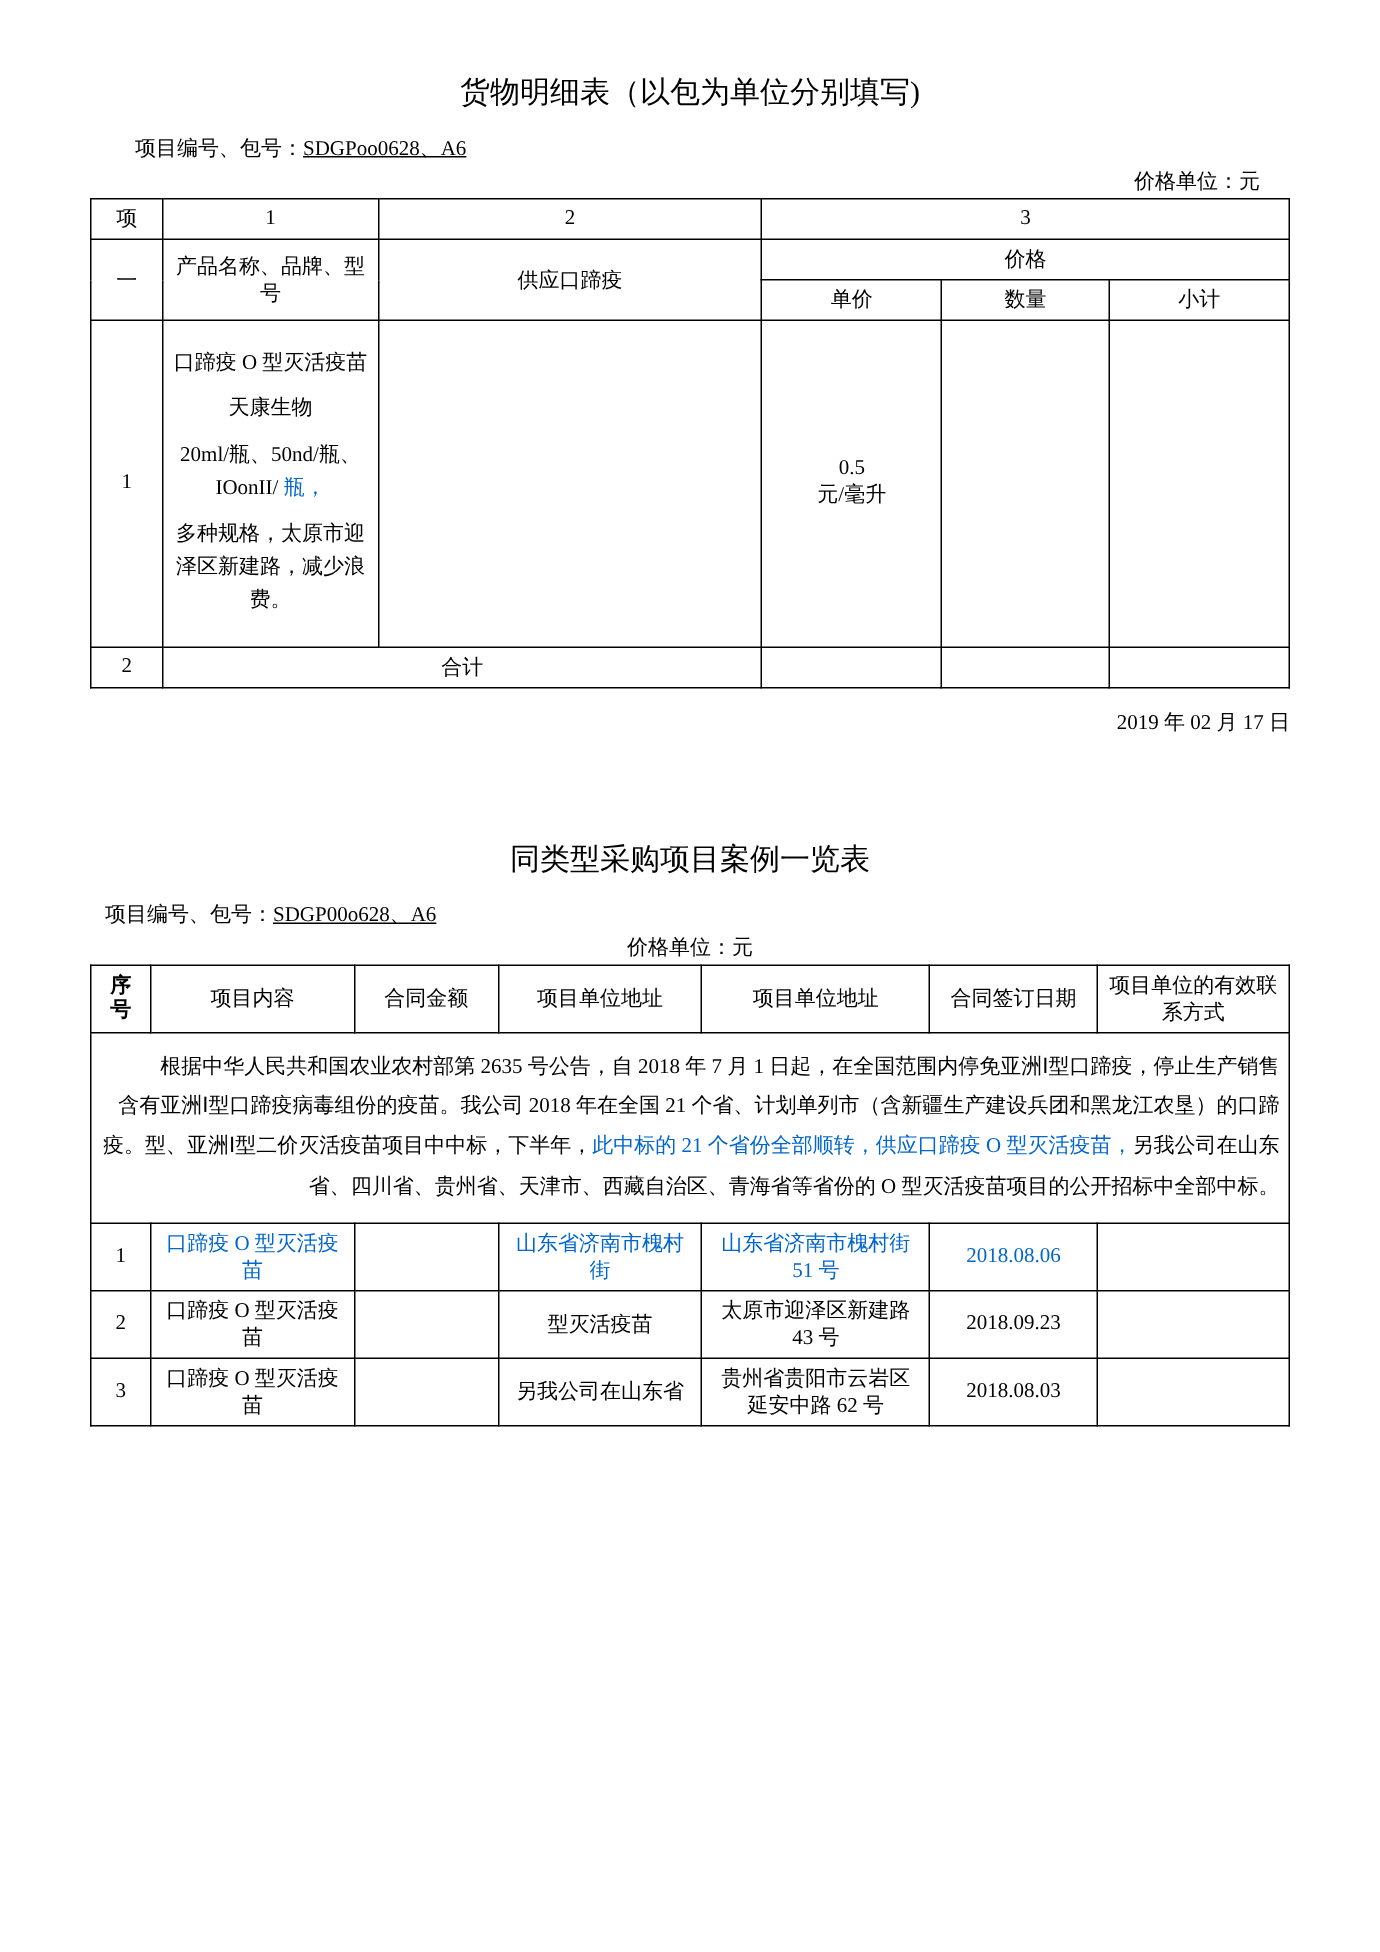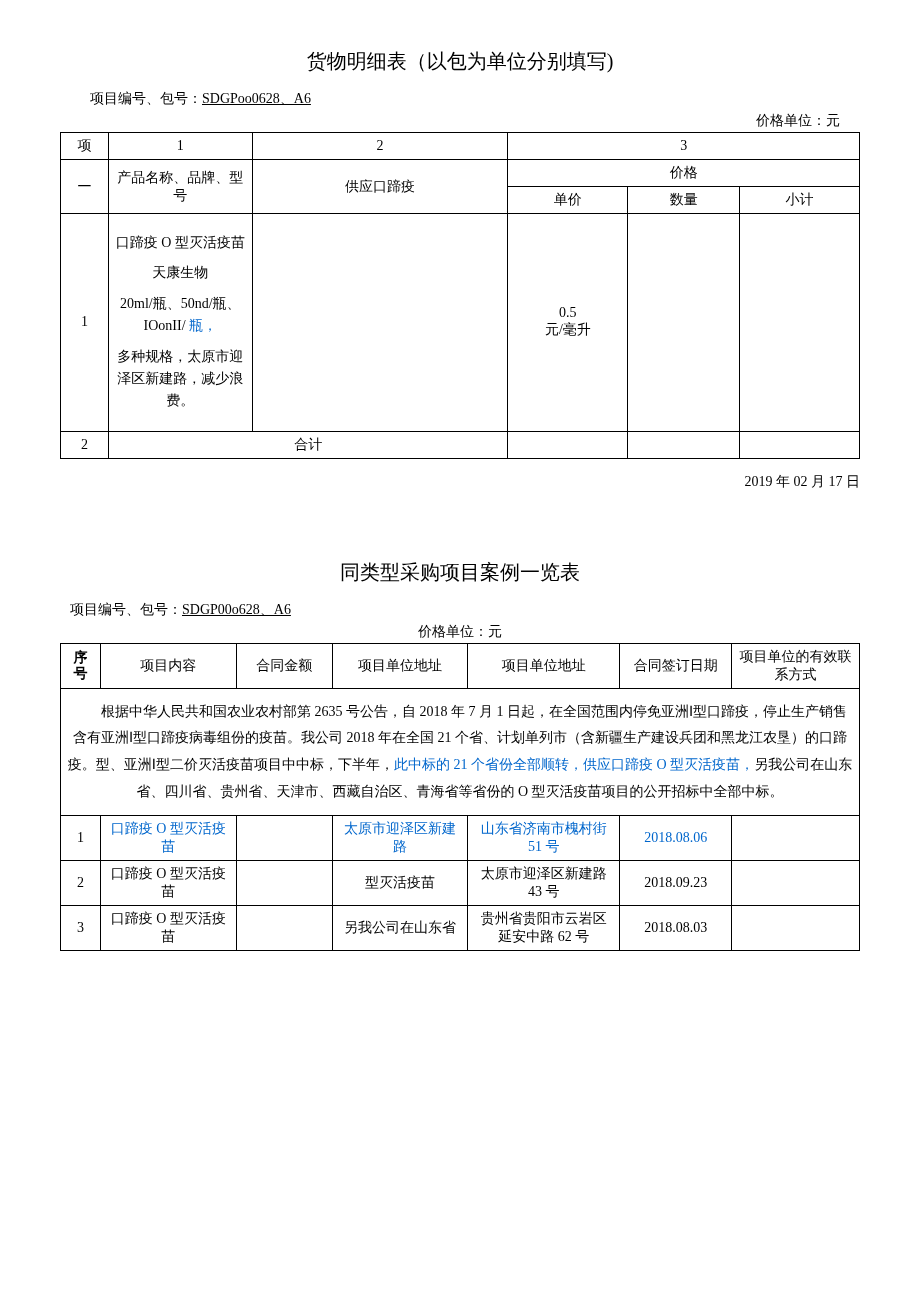--- a/index.html
+++ b/index.html
@@ -44,21 +44,21 @@
     vertical-align: middle;
     font-weight: normal;
     word-wrap: break-word;
   }
   .goods-table td.prod-cell { text-align: center; padding: 10px 6px; }
   .prod-block { margin: 8px 0; line-height: 1.6; }
   .blue { color: #0066cc; }
   .date-line { text-align: right; margin-top: 14px; }
   .spacer { height: 60px; }
   .note-cell {
-    text-align: center;
+    text-align: right;
     text-indent: 2em;
     line-height: 1.9;
     padding: 10px 6px;
   }
   .seq-header {
     writing-mode: horizontal-tb;
     font-weight: bold;
     line-height: 1.1;
     padding: 2px;
   }
@@ -157,21 +157,21 @@
   </tr>
   <tr>
     <td colspan="7" class="note-cell">
       <span>根据中华人民共和国农业农村部第 2635 号公告，自 2018 年 7 月 1 日起，在全国范围内停免亚洲Ⅰ型口蹄疫，停止生产销售含有亚洲Ⅰ型口蹄疫病毒组份的疫苗。我公司 2018 年在全国 21 个省、计划单列市（含新疆生产建设兵团和黑龙江农垦）的口蹄疫。型、亚洲Ⅰ型二价灭活疫苗项目中中标，下半年，</span><span class="blue">此中标的 21 个省份全部顺转，供应口蹄疫 O 型灭活疫苗，</span><span>另我公司在山东省、四川省、贵州省、天津市、西藏自治区、青海省等省份的 O 型灭活疫苗项目的公开招标中全部中标。</span>
     </td>
   </tr>
   <tr>
     <td>1</td>
     <td class="blue">口蹄疫 O 型灭活疫苗</td>
     <td></td>
-    <td class="blue">太原市迎泽区新建路</td>
+    <td class="blue">山东省济南市槐村街</td>
     <td class="blue">山东省济南市槐村街 51 号</td>
     <td class="blue">2018.08.06</td>
     <td></td>
   </tr>
   <tr>
     <td>2</td>
     <td>口蹄疫 O 型灭活疫苗</td>
     <td></td>
     <td>型灭活疫苗</td>
     <td>太原市迎泽区新建路 43 号</td>

